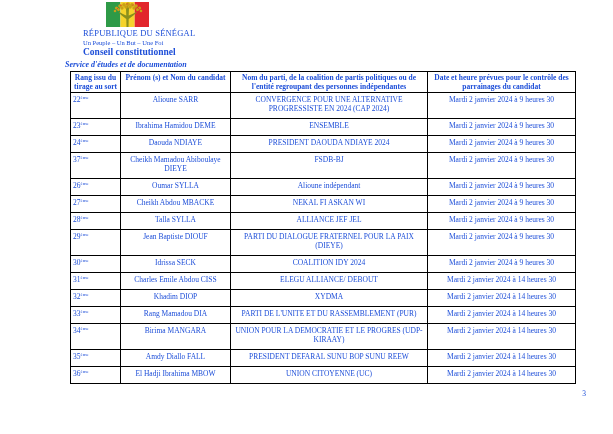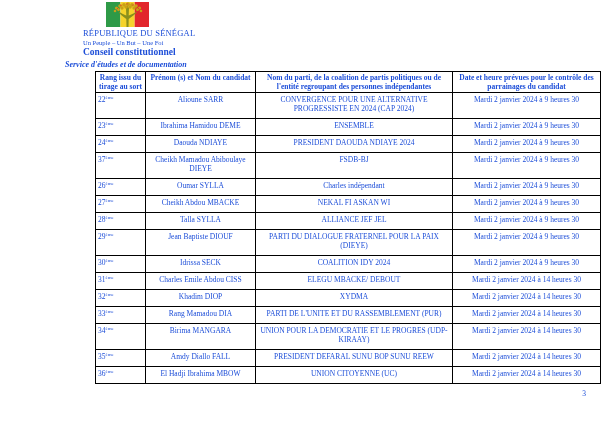--- a/index.html
+++ b/index.html
@@ -6,21 +6,21 @@
   .page{
     position:relative;width:613px;height:434px;background:#ffffff;
     font-family:"Liberation Serif", serif;color:#1d4ed8;overflow:hidden;margin-left:28px;
   }
   .emblem{position:absolute;left:78px;top:2px;width:43px;height:25px;}
   .rep-line{position:absolute;left:55px;top:28px;font-size:8.5px;line-height:10px;letter-spacing:.2px;}
   .motto-line{position:absolute;left:55px;top:38.5px;font-size:6.5px;line-height:8px;}
   .institution-line{position:absolute;left:55px;top:46px;font-size:9.5px;line-height:12px;font-weight:bold;}
   .service-line{position:absolute;left:37px;top:60px;font-size:8px;line-height:9px;font-weight:bold;font-style:italic;}
   table.candidates{
-    position:absolute;left:67px;top:71px;width:505px;
+    position:absolute;left:42px;top:71px;width:505px;
     border-collapse:collapse;table-layout:fixed;
     border:1.5px solid #000;
     padding-left:44px;
   }
   table.candidates th, table.candidates td{
     border:1px solid #000;
     font-size:7.5px;line-height:9px;
     vertical-align:top;text-align:center;
     overflow:hidden;word-wrap:break-word;
   }
@@ -107,21 +107,21 @@
         </tr>
         <tr>
           <td class="rank-cell"><span>37</span><sup class="ord">ème</sup></td>
           <td>Cheikh Mamadou Abiboulaye DIEYE</td>
           <td>FSDB-BJ</td>
           <td>Mardi 2 janvier 2024 à 9 heures 30</td>
         </tr>
         <tr>
           <td class="rank-cell"><span>26</span><sup class="ord">ème</sup></td>
           <td>Oumar SYLLA</td>
-          <td>Charles indépendant</td>
+          <td>Alioune indépendant</td>
           <td>Mardi 2 janvier 2024 à 9 heures 30</td>
         </tr>
         <tr>
           <td class="rank-cell"><span>27</span><sup class="ord">ème</sup></td>
           <td>Cheikh Abdou MBACKE</td>
           <td>NEKAL FI ASKAN WI</td>
           <td>Mardi 2 janvier 2024 à 9 heures 30</td>
         </tr>
         <tr>
           <td class="rank-cell"><span>28</span><sup class="ord">ème</sup></td>
@@ -137,21 +137,21 @@
         </tr>
         <tr>
           <td class="rank-cell"><span>30</span><sup class="ord">ème</sup></td>
           <td>Idrissa SECK</td>
           <td>COALITION IDY 2024</td>
           <td>Mardi 2 janvier 2024 à 9 heures 30</td>
         </tr>
         <tr>
           <td class="rank-cell"><span>31</span><sup class="ord">ème</sup></td>
           <td>Charles Emile Abdou CISS</td>
-          <td>ELEGU MBACKE/ DEBOUT</td>
+          <td>ELEGU ALLIANCE/ DEBOUT</td>
           <td>Mardi 2 janvier 2024 à 14 heures 30</td>
         </tr>
         <tr>
           <td class="rank-cell"><span>32</span><sup class="ord">ème</sup></td>
           <td>Khadim DIOP</td>
           <td>XYDMA</td>
           <td>Mardi 2 janvier 2024 à 14 heures 30</td>
         </tr>
         <tr>
           <td class="rank-cell"><span>33</span><sup class="ord">ème</sup></td>

